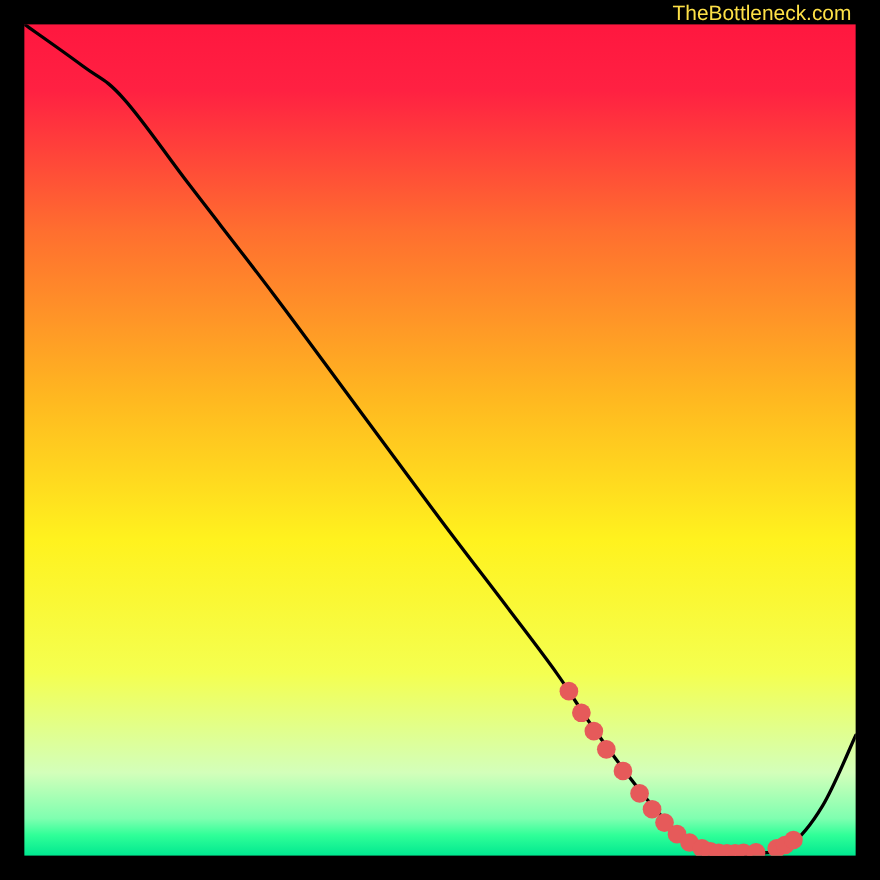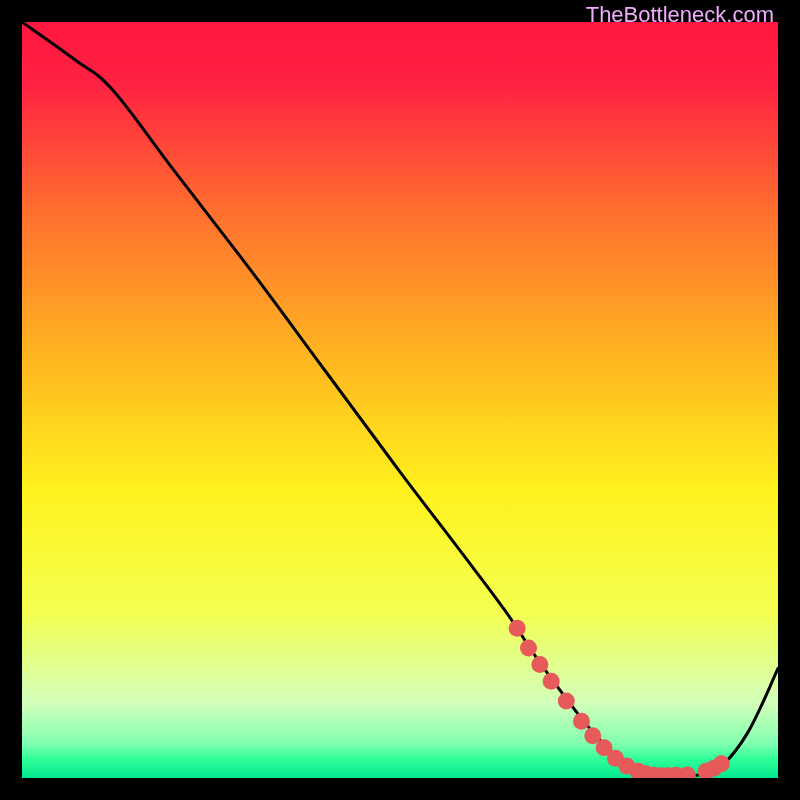--- a/index.html
+++ b/index.html
@@ -15,23 +15,23 @@
     left: 22px;
     top: 22px;
     width: 756px;
     height: 756px;
     background: #000;
   }
   .watermark {
     position: absolute;
     top: 2px;
     right: 26px;
-    color: #f0abfc;
+    color: #fde047;
     font-family: Arial, Helvetica, sans-serif;
-    font-size: 22px;
+    font-size: 19px;
     z-index: 5;
   }
   svg {
     position: absolute;
     left: 22px;
     top: 22px;
     width: 756px;
     height: 756px;
   }
 </style>

